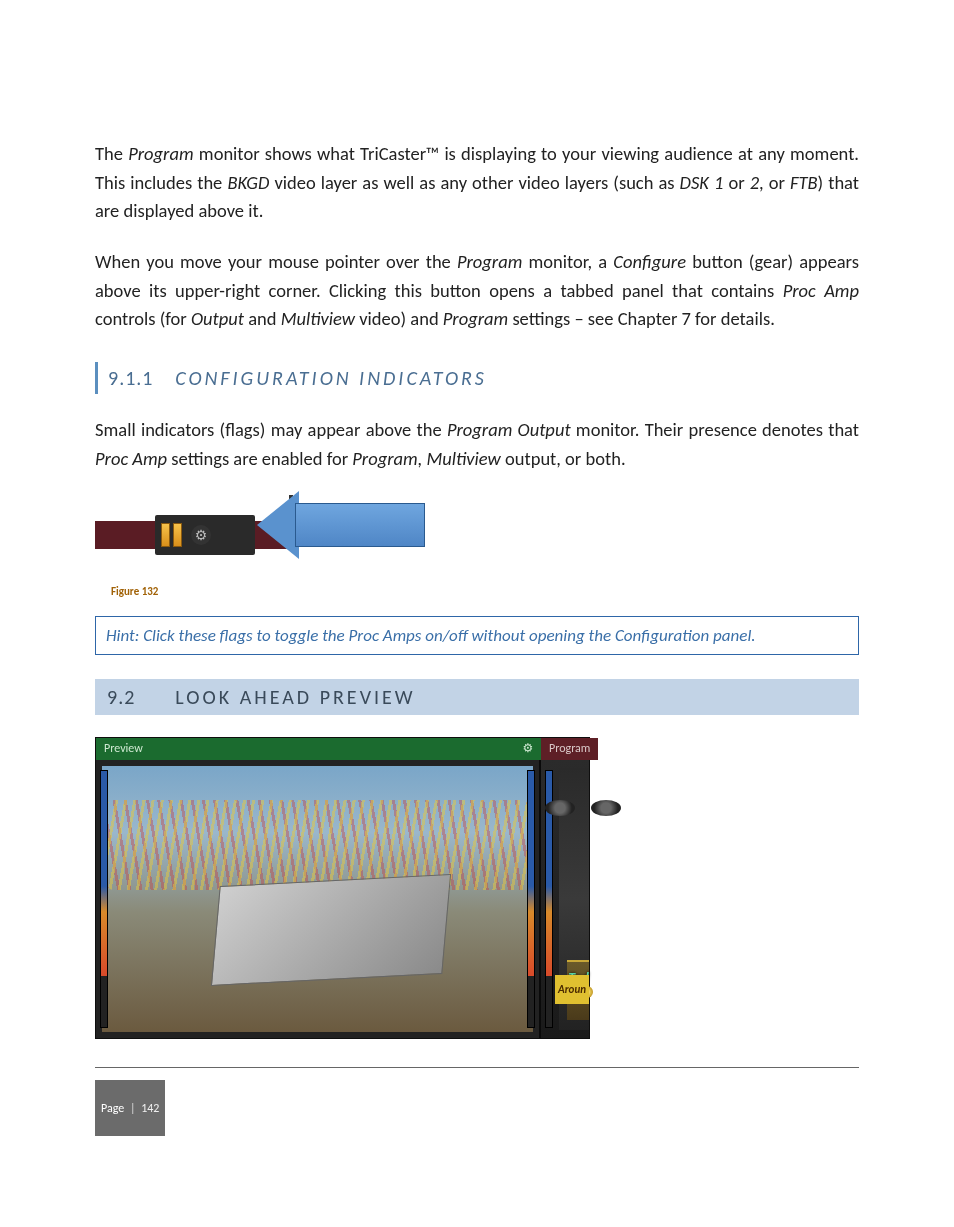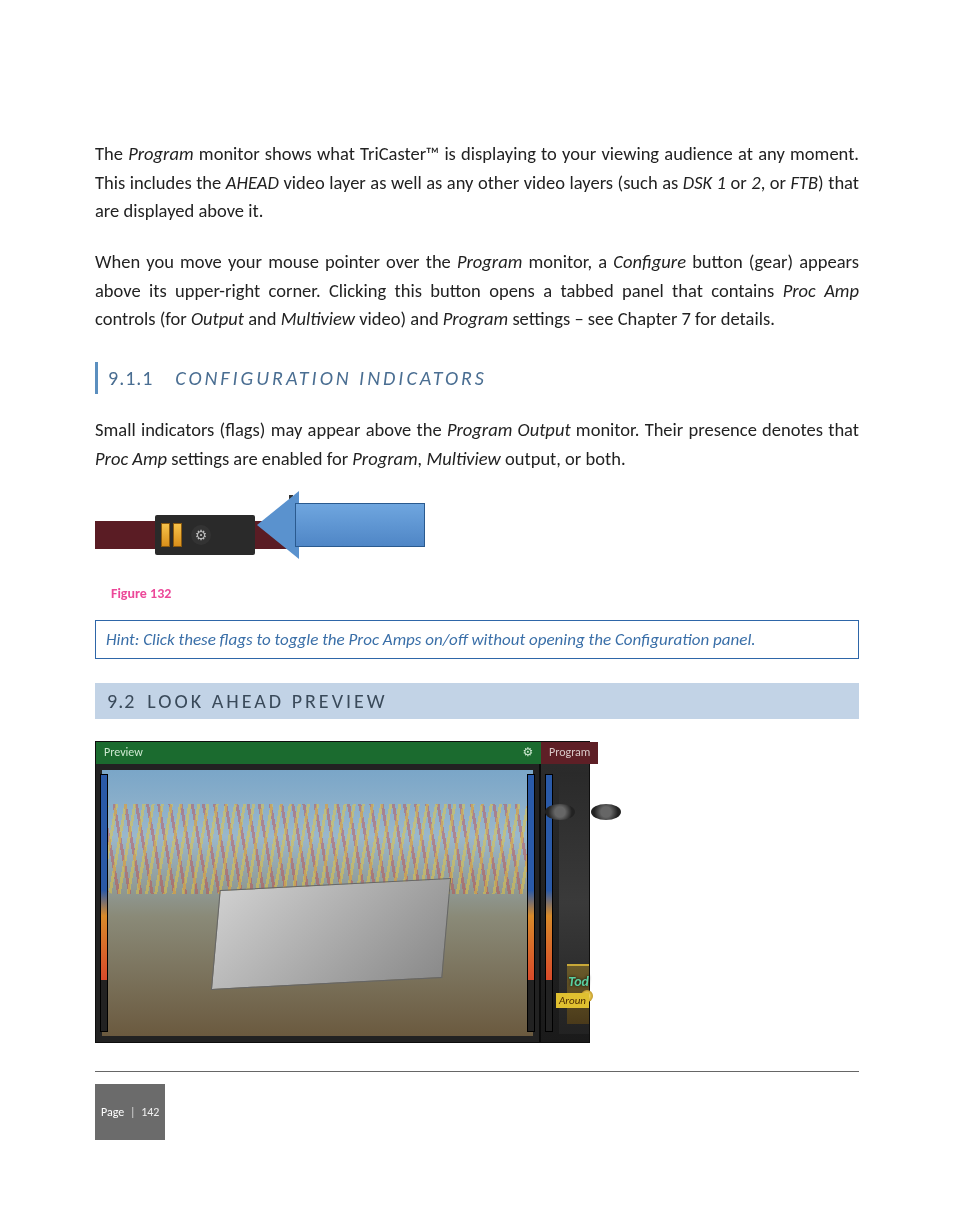--- a/index.html
+++ b/index.html
@@ -38,37 +38,37 @@
     font-size: 20px;
     letter-spacing: 3px;
     font-weight: 400;
     font-style: italic;
   }
   .h1-wrap {
     background: #c2d3e6;
     padding: 6px 12px;
     margin: 24px 0 22px 0;
     display: flex;
-    gap: 12px;
+    gap: 40px;
   }
   .h1-wrap .num {
     color: #3a4a5a;
     font-size: 20px;
     letter-spacing: 1px;
     font-weight: 400;
   }
   .h1-wrap .title {
     color: #3a4a5a;
     font-size: 20px;
     letter-spacing: 3px;
     font-weight: 400;
   }
   .fig-caption {
-    color: #ec4899;
-    font-size: 14px;
+    color: #a16207;
+    font-size: 11px;
     font-weight: 700;
     margin: 6px 0 18px 0;
     padding-left: 16px;
   }
   .hint-box {
     border: 1px solid #2e66a8;
     padding: 8px 10px;
     margin-bottom: 22px;
   }
   .hint-box span {
@@ -231,22 +231,22 @@
     border-top: 2px solid #c8a838;
   }
   .fig133 .right .label-tod {
     position:absolute; right:0; bottom:52px;
     color:#5ad0a0; font-style:italic; font-weight:700; font-size:14px;
     text-shadow: 0 0 3px #000;
   }
   .fig133 .right .label-arou {
     position:absolute; right:0; bottom:34px;
     background:#e0c030; color:#4a2a00;
-    font-size:11px; font-weight:400; font-style:italic;
-    padding:1px 3px;
+    font-size:11px; font-weight:700; font-style:italic;
+    padding:8px 3px;
   }
   .fig133 .right .bulb {
     position:absolute; left:40px; bottom:40px;
     width:12px; height:12px; border-radius:50%;
     background: radial-gradient(circle, #f7e06a 20%, #b88a1a 80%);
   }
 
   .hr { border-top: 1px solid #666; margin: 28px 0 12px 0; }
   .footer {
     display: inline-block;
@@ -257,21 +257,21 @@
   }
   .footer .bar { color: #d8d8d8; margin: 0 3px; }
   .footer .num { color: #f0f0f0; }
 </style>
 </head>
 <body>
 
 <div class="page">
 
   <p class="body">
-    The <em>Program</em> monitor shows what TriCaster™ is displaying to your viewing audience at any moment.  This includes the <em>AHEAD</em> video layer as well as any other video layers (such as <em>DSK 1</em> or <em>2</em>, or <em>FTB</em>) that are displayed above it.
+    The <em>Program</em> monitor shows what TriCaster™ is displaying to your viewing audience at any moment.  This includes the <em>BKGD</em> video layer as well as any other video layers (such as <em>DSK 1</em> or <em>2</em>, or <em>FTB</em>) that are displayed above it.
   </p>
 
   <p class="body">
     When you move your mouse pointer over the <em>Program</em> monitor, a <em>Configure</em> button (gear) appears above its upper-right corner.  Clicking this button opens a tabbed panel that contains <em>Proc Amp</em> controls (for <em>Output</em> and <em>Multiview</em> video) and <em>Program</em> settings – see Chapter 7 for details.
   </p>
 
   <div class="h2-wrap">
     <span class="num">9.1.1</span>
     <span class="title">CONFIGURATION INDICATORS</span>
   </div>

